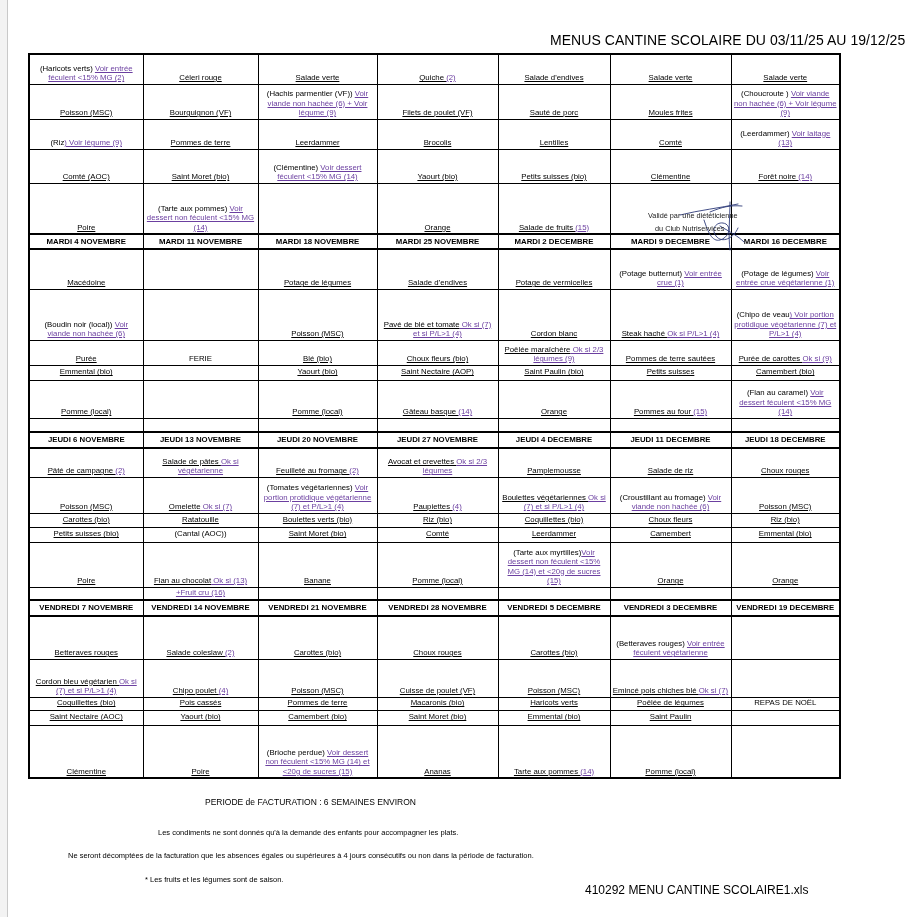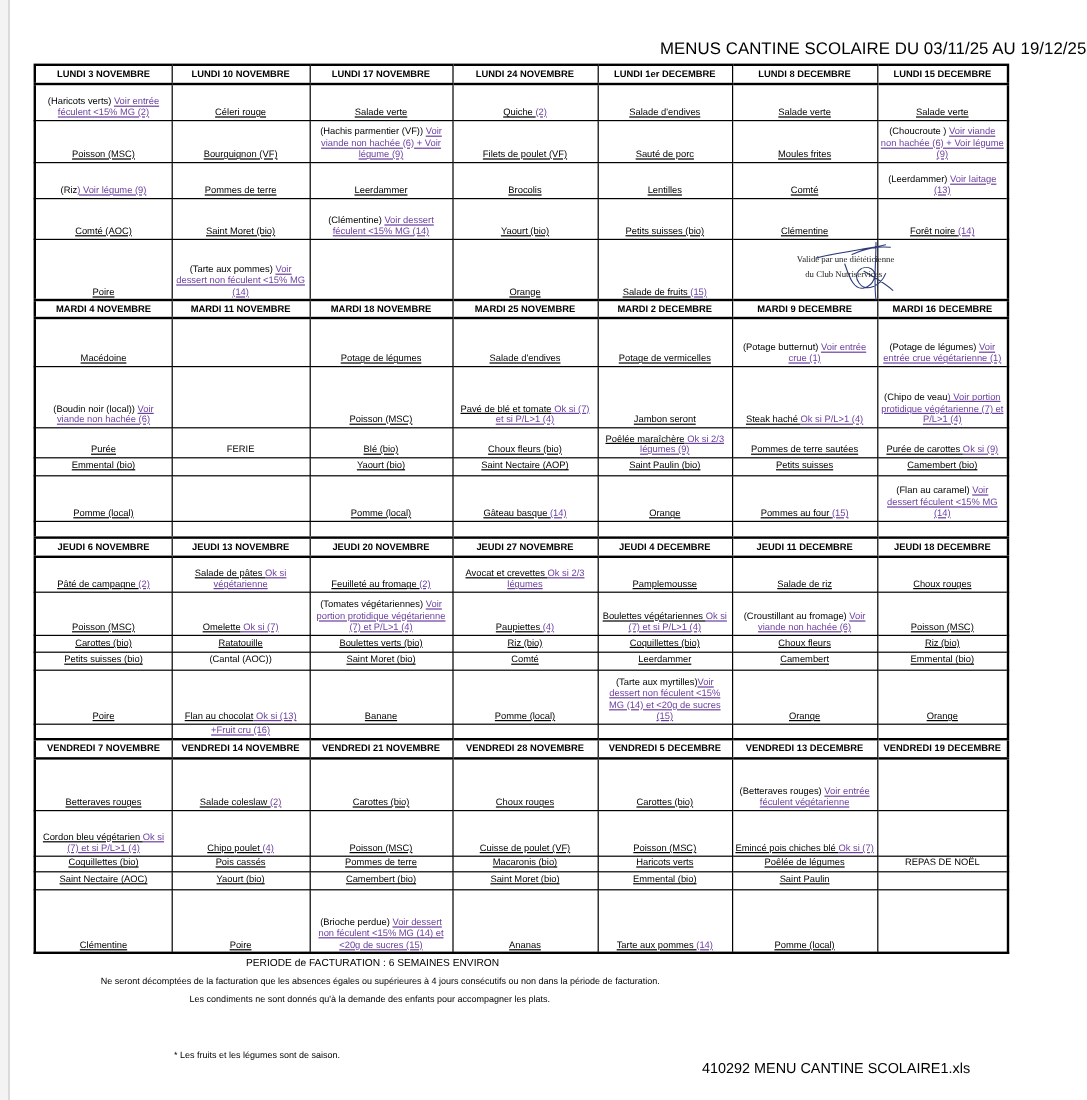--- a/index.html
+++ b/index.html
@@ -33,36 +33,36 @@
     font-weight: bold; vertical-align: middle;
     border-top: 2px solid #000; border-bottom: 2px solid #000;
     white-space: nowrap; padding: 0 1px;
   }
   table.menu tr.mid td { vertical-align: middle; margin-left: 25px; }
   .seg-n { }
   .seg-u { text-decoration: underline; }
   .seg-p { color: var(--link); text-decoration: underline; cursor: pointer; }
 
   .stamp {
-    position: absolute; left: 660px; top: 209px; width: 120px;
-    font-family: Liberation Serif, serif; font-size: 7.3px; line-height: 13px;
+    position: absolute; left: 644px; top: 209px; width: 120px;
+    font-family: Liberation Sans, sans-serif; font-size: 7.3px; line-height: 13px;
     color: #222; text-align: left;
   }
   .stamp .l1 { display: block; padding-left: 4px; }
   .stamp .l2 { display: block; padding-left: 11px; }
   .scribble { position: absolute; left: 660px; top: 198px; width: 120px; height: 55px; pointer-events: none; }
 
   .footer-period {
     position: absolute; left: 205px; top: 797px;
     font-size: 8.5px; white-space: nowrap;
   }
   .footer-note {
     position: absolute; font-size: 7.5px; white-space: nowrap;
   }
-  .note-0 { left: 68px; top: 813px; margin-left: 16px; }
+  .note-0 { left: 68px; top: 851px; }
   .note-1 { left: 158px; top: 828px; }
   .note-2 { left: 145px; top: 843px; margin-top: 32px; }
   .filename {
     position: absolute; left: 585px; top: 883px;
     font-size: 12px; white-space: nowrap;
   }
 </style>
 </head>
 <body>
 
@@ -74,29 +74,20 @@
   <colgroup>
     <col style="width:114px">
       <col style="width:115px">
       <col style="width:119px">
     <col style="width:121px">
       <col style="width:112px">
       <col style="width:121px">
       <col style="width:109px">
   </colgroup>
   <tbody id="menu-body">
-      <tr class="hdr" style="height: 16px;">
-        <td>LUNDI 3 NOVEMBRE</td>
-        <td>LUNDI 10 NOVEMBRE</td>
-        <td>LUNDI 17 NOVEMBRE</td>
-        <td>LUNDI 24 NOVEMBRE</td>
-        <td>LUNDI 1er DECEMBRE</td>
-        <td>LUNDI 8 DECEMBRE</td>
-        <td>LUNDI 15 DECEMBRE</td>
-      </tr>
       <tr style="height: 30px;">
         <td><span class="seg-n">(Haricots verts) </span><span class="seg-p">Voir entrée féculent &lt;15% MG (2)</span></td>
         <td><span class="seg-u">Céleri rouge</span></td>
         <td><span class="seg-u">Salade verte</span></td>
         <td><span class="seg-u">Quiche </span><span class="seg-p">(2)</span></td>
         <td><span class="seg-u">Salade d'endives</span></td>
         <td><span class="seg-u">Salade verte</span></td>
         <td><span class="seg-u">Salade verte</span></td>
       </tr>
       <tr style="height: 35px;">
@@ -151,21 +142,21 @@
         <td><span class="seg-u">Salade d'endives</span></td>
         <td><span class="seg-u">Potage de vermicelles</span></td>
         <td><span class="seg-n">(Potage butternut) </span><span class="seg-p">Voir entrée crue (1)</span></td>
         <td><span class="seg-n">(Potage de légumes) </span><span class="seg-p">Voir entrée crue végétarienne (1)</span></td>
       </tr>
       <tr style="height: 51px;">
         <td><span class="seg-n">(Boudin noir (local)) </span><span class="seg-p">Voir viande non hachée (6)</span></td>
         <td></td>
         <td><span class="seg-u">Poisson (MSC)</span></td>
         <td><span class="seg-u">Pavé de blé et tomate</span><span class="seg-p"> Ok si (7) et si P/L&gt;1 (4)</span></td>
-        <td><span class="seg-u">Jambon seront</span></td>
+        <td><span class="seg-u">Cordon blanc</span></td>
         <td><span class="seg-u">Steak haché </span><span class="seg-p">Ok si P/L&gt;1 (4)</span></td>
         <td><span class="seg-n">(Chipo de veau</span><span class="seg-p">) Voir portion protidique végétarienne (7) et P/L&gt;1 (4)</span></td>
       </tr>
       <tr style="height: 25px;">
         <td><span class="seg-u">Purée</span></td>
         <td><span class="seg-n">FERIE</span></td>
         <td><span class="seg-u">Blé (bio)</span></td>
         <td><span class="seg-u">Choux fleurs (bio)</span></td>
         <td><span class="seg-u">Poêlée maraîchère</span><span class="seg-p"> Ok si 2/3 légumes (9)</span></td>
         <td><span class="seg-u">Pommes de terre sautées</span></td>
@@ -260,21 +251,21 @@
         <td></td>
         <td></td>
         <td></td>
       </tr>
       <tr class="hdr" style="height: 16px;">
         <td>VENDREDI 7 NOVEMBRE</td>
         <td>VENDREDI 14 NOVEMBRE</td>
         <td>VENDREDI 21 NOVEMBRE</td>
         <td>VENDREDI 28 NOVEMBRE</td>
         <td>VENDREDI 5 DECEMBRE</td>
-        <td>VENDREDI 13 DECEMBRE</td>
+        <td>VENDREDI 3 DECEMBRE</td>
         <td>VENDREDI 19 DECEMBRE</td>
       </tr>
       <tr style="height: 43px;">
         <td><span class="seg-u">Betteraves rouges </span></td>
         <td><span class="seg-u">Salade coleslaw </span><span class="seg-p">(2)</span></td>
         <td><span class="seg-u">Carottes (bio)</span></td>
         <td><span class="seg-u">Choux rouges</span></td>
         <td><span class="seg-u">Carottes (bio)</span></td>
         <td><span class="seg-n">(Betteraves rouges) </span><span class="seg-p">Voir entrée féculent végétarienne</span></td>
         <td></td>

